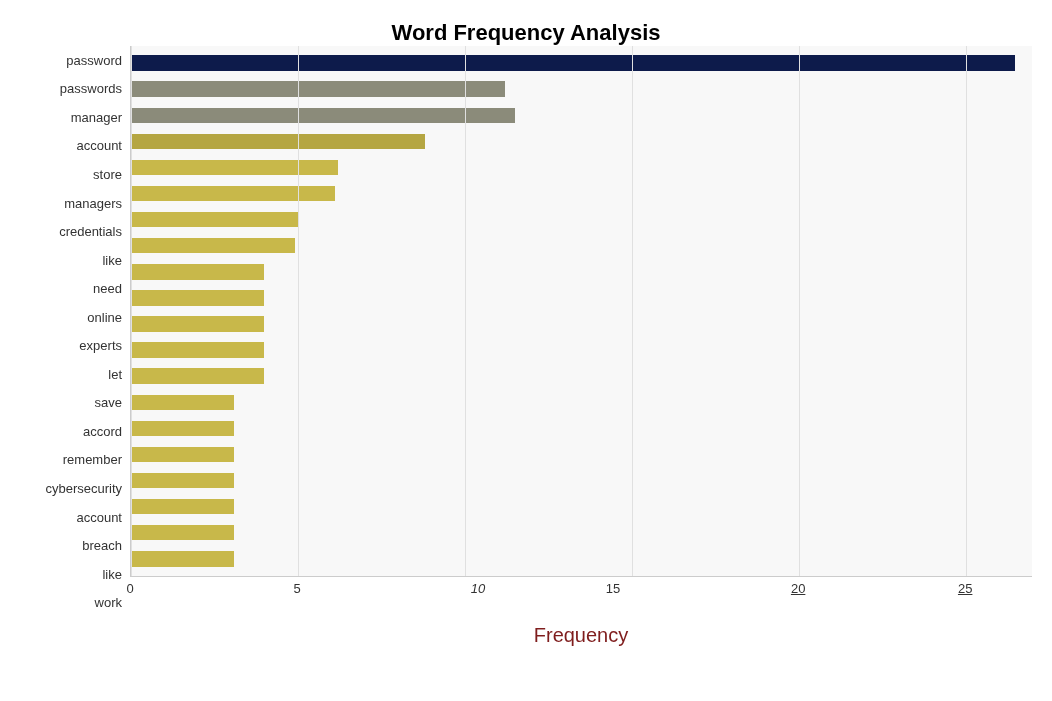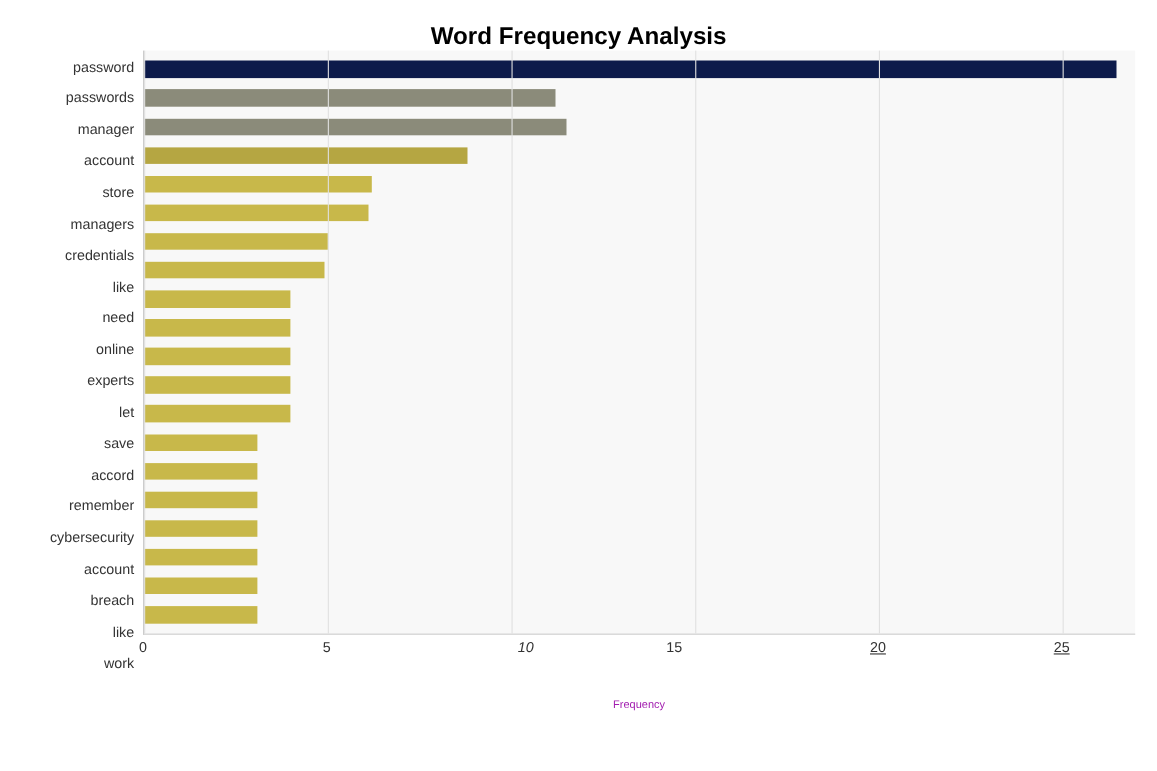--- a/index.html
+++ b/index.html
@@ -100,22 +100,22 @@
       transform: translateX(-50%);
       font-size: 13px;
       color: #333;
       top: 4px;
     }
     .x-axis-label {
       position: absolute;
       bottom: -30px;
       left: 50%;
       transform: translateX(-50%);
-      font-size: 10px;
-      color: #a21caf;
+      font-size: 20px;
+      color: #7f1d1d;
     }
   </style>
 </head>
 <body>
 
 <div class="chart-container">
   <div class="chart-title">Word Frequency Analysis</div>
   <div class="chart-area">
     <div class="y-axis" id="y-axis-labels">
         <div class="y-label">password</div>

